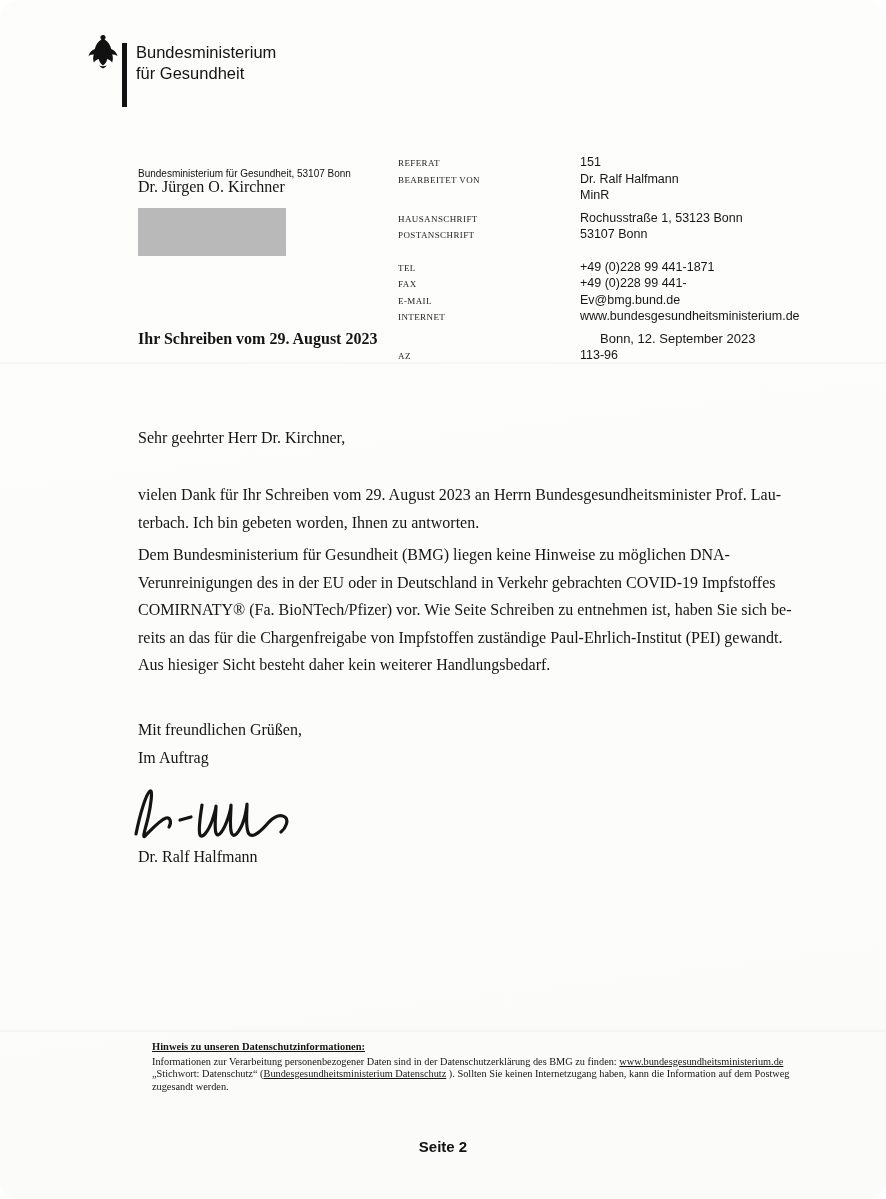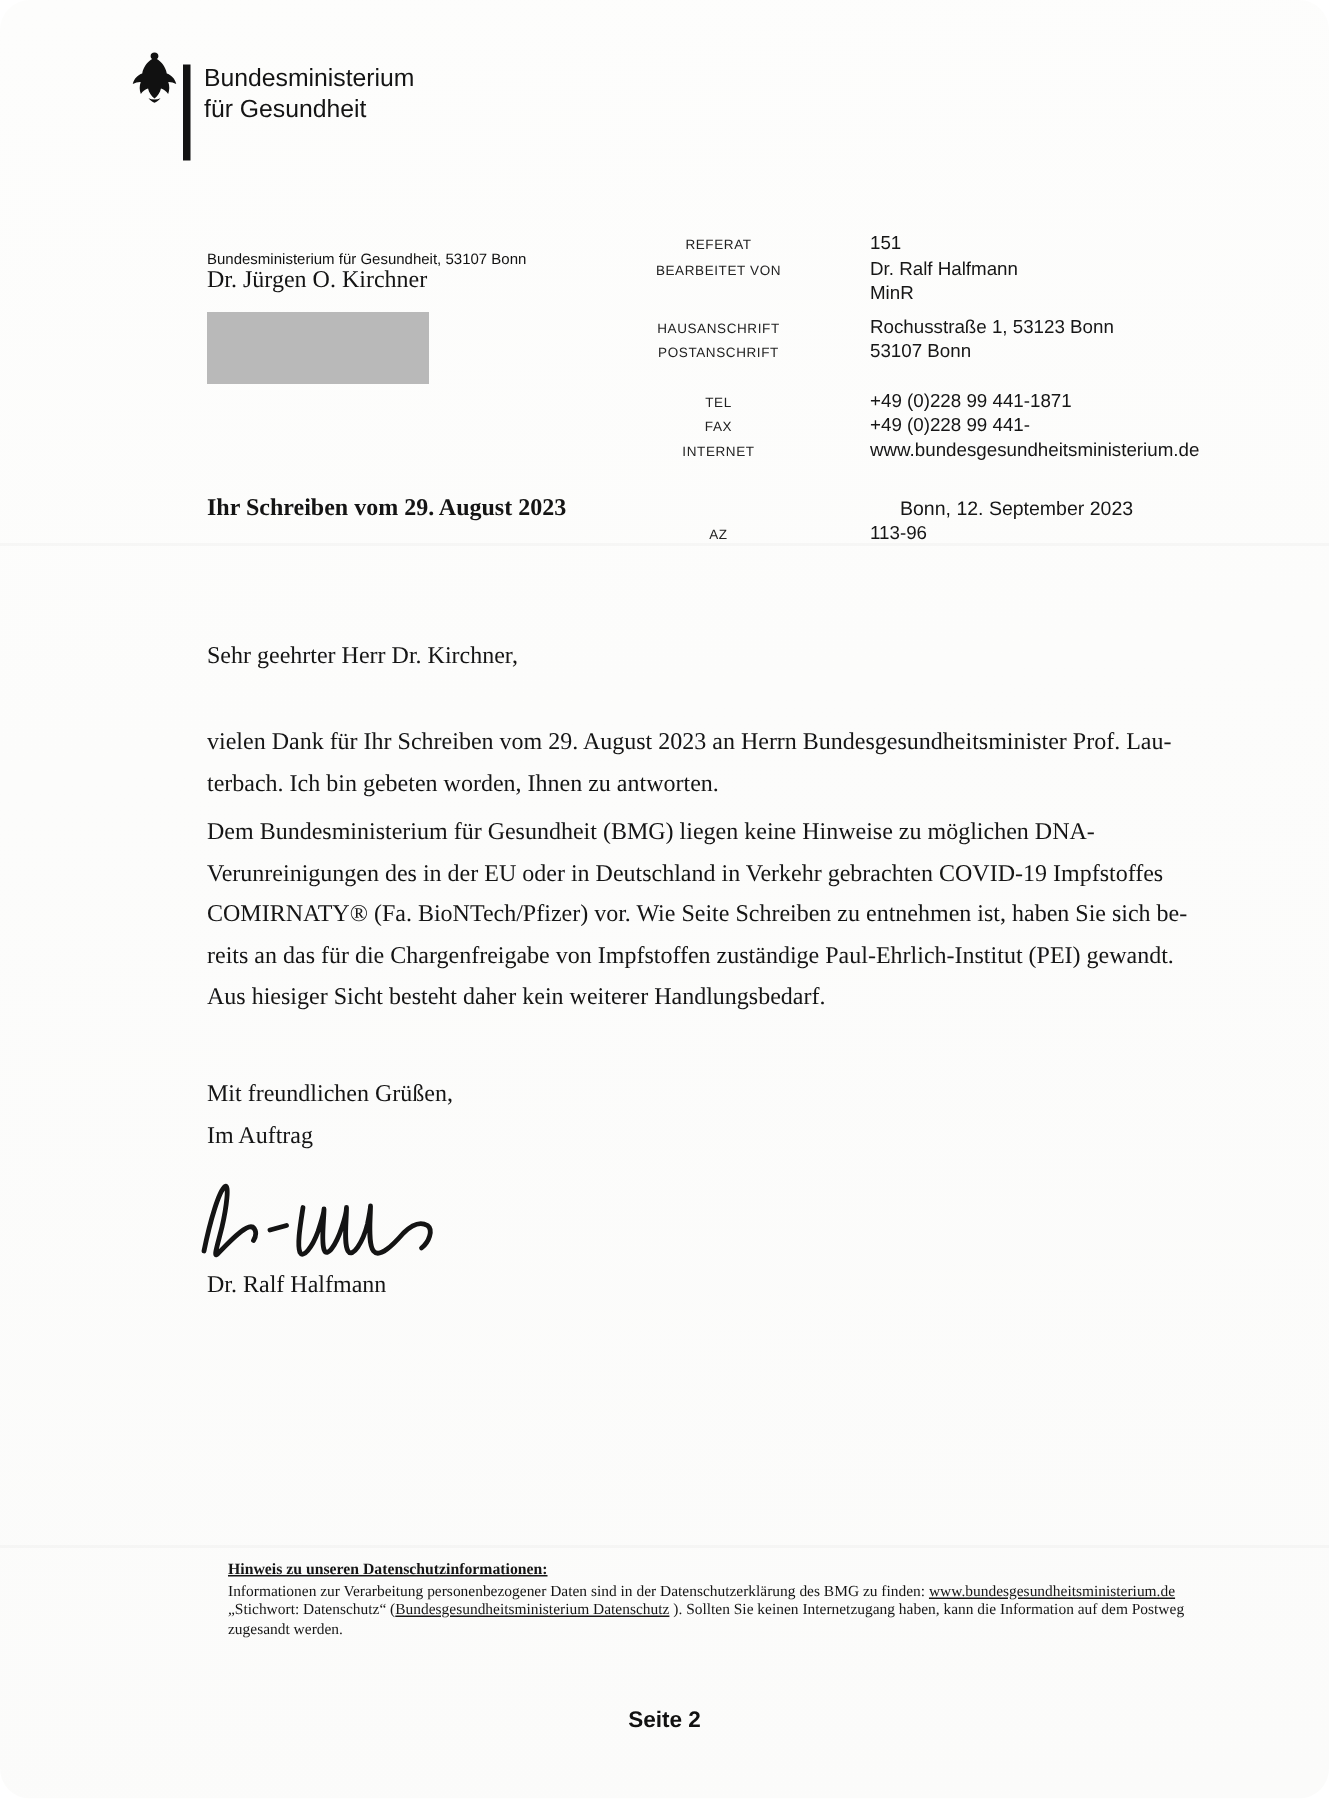--- a/index.html
+++ b/index.html
@@ -33,22 +33,22 @@
     font-family:"Liberation Sans", sans-serif;
     font-size:10px; font-weight:normal; color:#111;margin-top:28px;
   }
   .recipient-name { position:absolute; left:138px; top:178px; font-size:16px; color:#141414; }
   .redaction-box { position:absolute; left:138px; top:208px; width:148px; height:48px; background:#b9b9b9; }
 
   
   .info-block { position:absolute; left:398px; top:155px; width:420px; font-family:"Liberation Sans", sans-serif; }
   .info-row { display:flex; align-items:baseline; line-height:15.5px; }
   .info-label {
-    width:182px; text-align:center; padding-right:20px;
-    font-size:9px; letter-spacing:0.4px; color:#222; text-transform:uppercase;
+    width:182px; text-align:left; padding-right:20px;
+    font-size:9px; letter-spacing:0.4px; color:#222; text-transform:uppercase;font-family:Liberation Serif, serif;
   }
   .info-value { font-size:12.5px; color:#161616; white-space:nowrap; }
   .gap-sm { margin-top:7px; }
   .gap-md { margin-top:16px; }
 
   
   .subject {
     position:absolute; left:138px; top:330px;
     font-size:16px; font-weight:bold; color:#141414;
   }
@@ -126,20 +126,24 @@
     </div>
     <div class="info-row gap-md">
       <span class="info-label">TEL</span>
       <span class="info-value">+49 (0)228 99 441-1871</span>
     </div>
     <div class="info-row">
       <span class="info-label">FAX</span>
       <span class="info-value">+49 (0)228 99 441-</span>
     </div>
     <div class="info-row">
+      <span class="info-label">E-MAIL</span>
+      <span class="info-value">Ev@bmg.bund.de</span>
+    </div>
+    <div class="info-row">
       <span class="info-label">INTERNET</span>
       <span class="info-value">www.bundesgesundheitsministerium.de</span>
     </div>
   </div>
 
   <div class="subject">Ihr Schreiben vom 29. August 2023</div>
   <div class="place-date">Bonn, 12. September 2023</div>
   <div class="az-row info-block" style="top:348px;">
     <div class="info-row">
       <span class="info-label">AZ</span>

